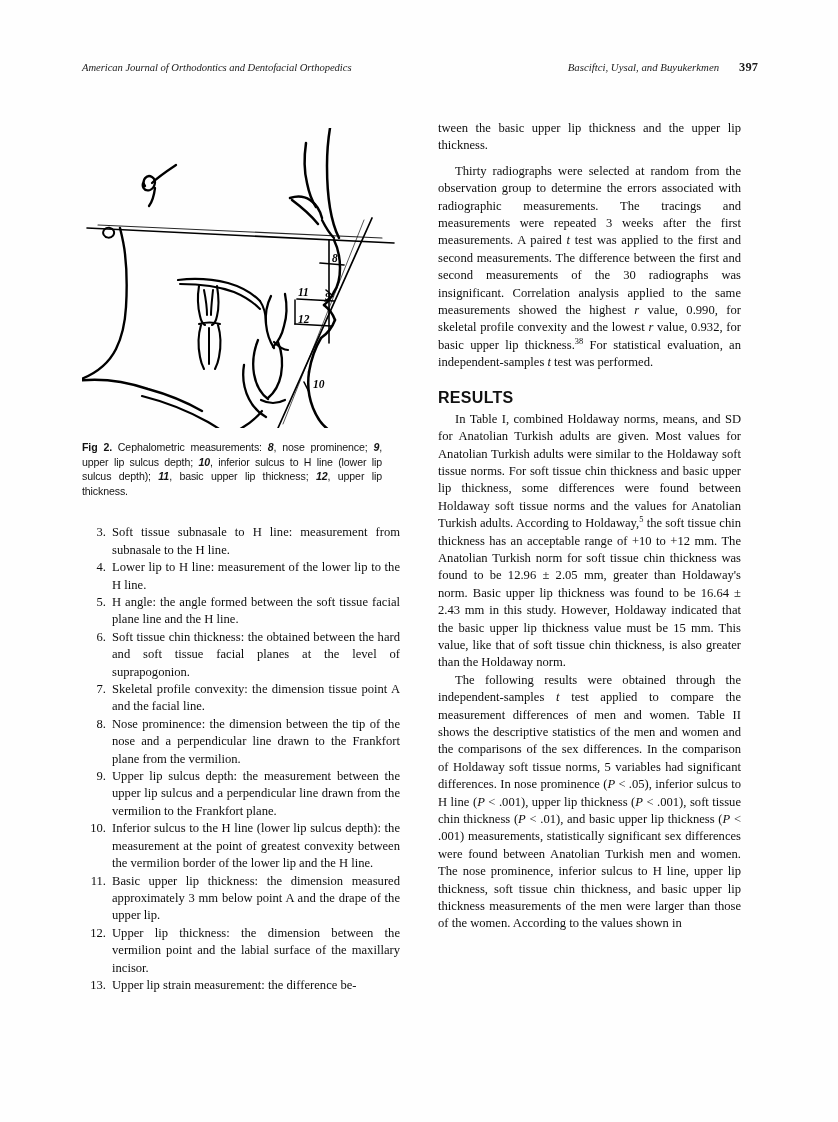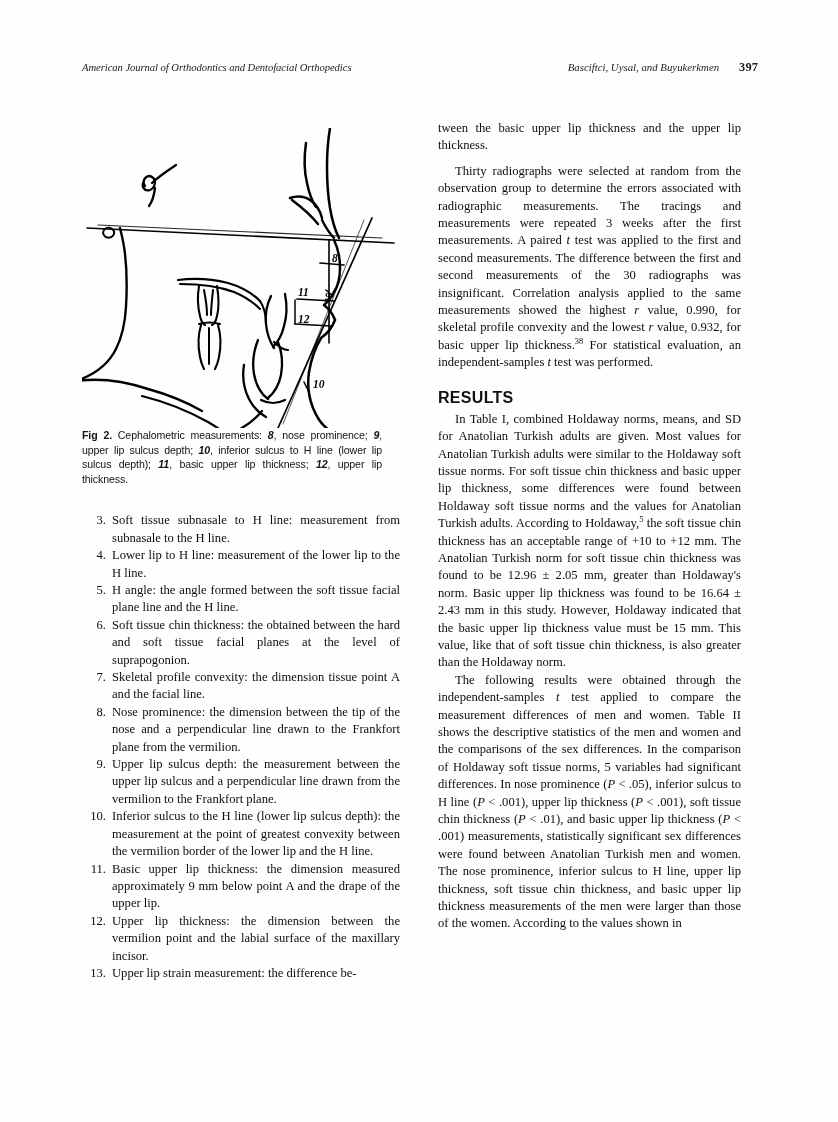--- a/index.html
+++ b/index.html
@@ -83,21 +83,21 @@
     margin: 8px 0 0 0;
   }
   .figure-wrap svg { display: block; }
 
   .fig-caption {
     font-family: "Liberation Sans", "DejaVu Sans", sans-serif;
     font-size: 10.6px;
     line-height: 14.6px;
     color: #131313;
     text-align: justify;
-    margin-top: 0;
+    margin-top: 12px;
     width: 300px;
     letter-spacing: -0.12px;
   }
   .fig-caption b { font-weight: bold; }
   .fig-caption i { font-style: italic; font-weight: bold; }
 
   
   .numlist {
     margin-top: 26px;
     width: 318px;
@@ -291,21 +291,21 @@
       <div class="li">
         <div class="num">9.</div>
         <div class="body">Upper lip sulcus depth: the measurement between the upper lip sulcus and a perpendicular line drawn from the vermilion to the Frankfort plane.</div>
       </div>
       <div class="li">
         <div class="num">10.</div>
         <div class="body">Inferior sulcus to the H line (lower lip sulcus depth): the measurement at the point of greatest convexity between the vermilion border of the lower lip and the H line.</div>
       </div>
       <div class="li">
         <div class="num">11.</div>
-        <div class="body">Basic upper lip thickness: the dimension measured approximately 9 mm below point A and the drape of the upper lip.</div>
+        <div class="body">Basic upper lip thickness: the dimension measured approximately 3 mm below point A and the drape of the upper lip.</div>
       </div>
       <div class="li">
         <div class="num">12.</div>
         <div class="body">Upper lip thickness: the dimension between the vermilion point and the labial surface of the maxillary incisor.</div>
       </div>
       <div class="li">
         <div class="num">13.</div>
         <div class="body">Upper lip strain measurement: the difference be-</div>
       </div>
     </div>

